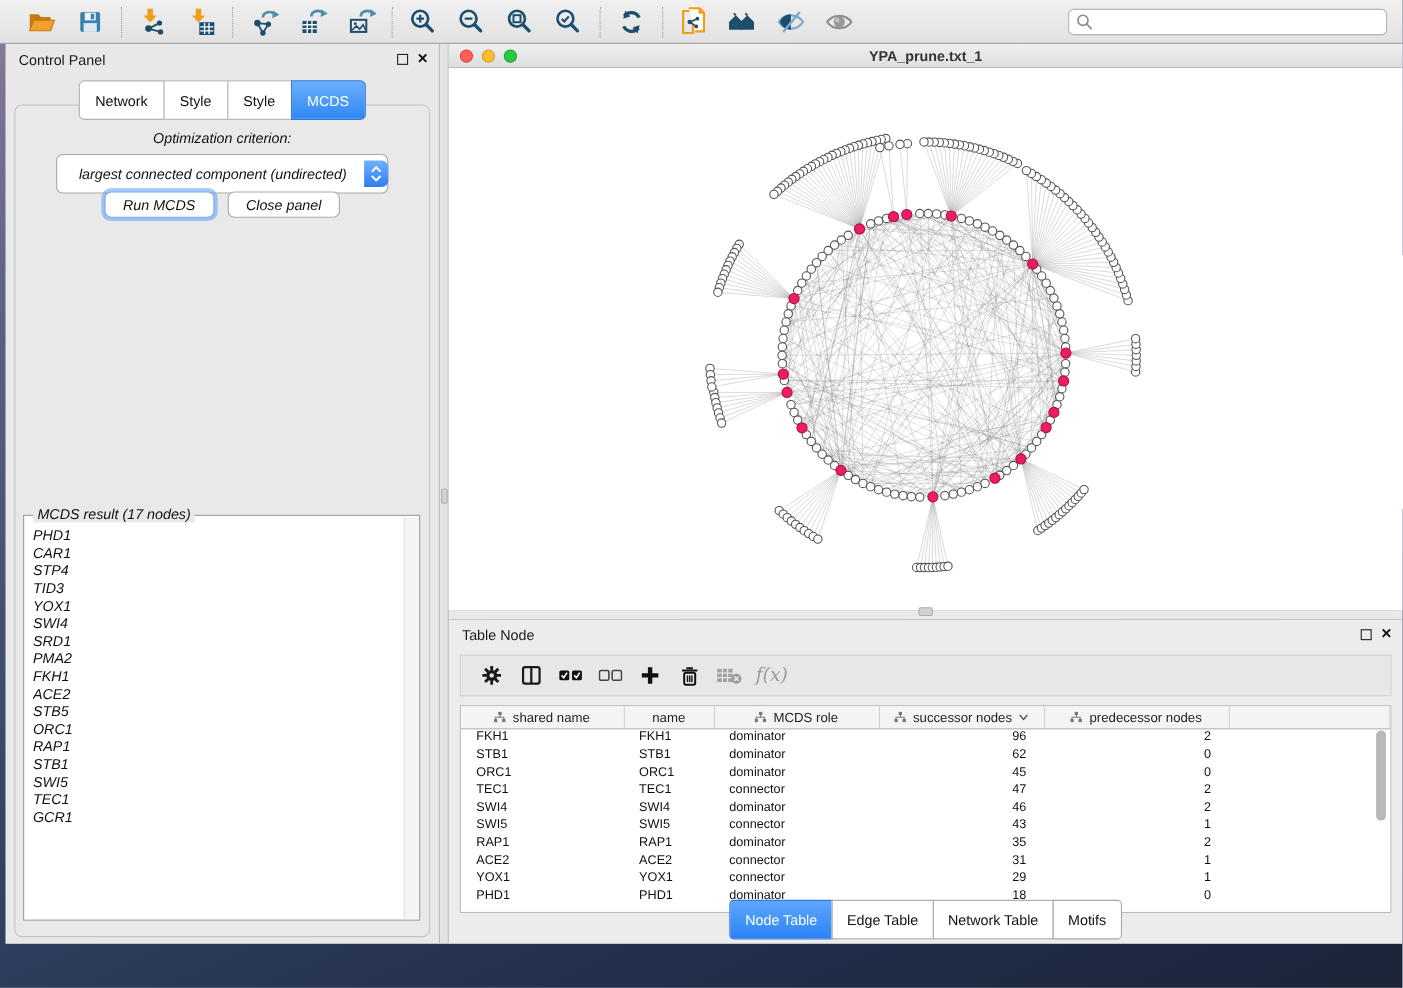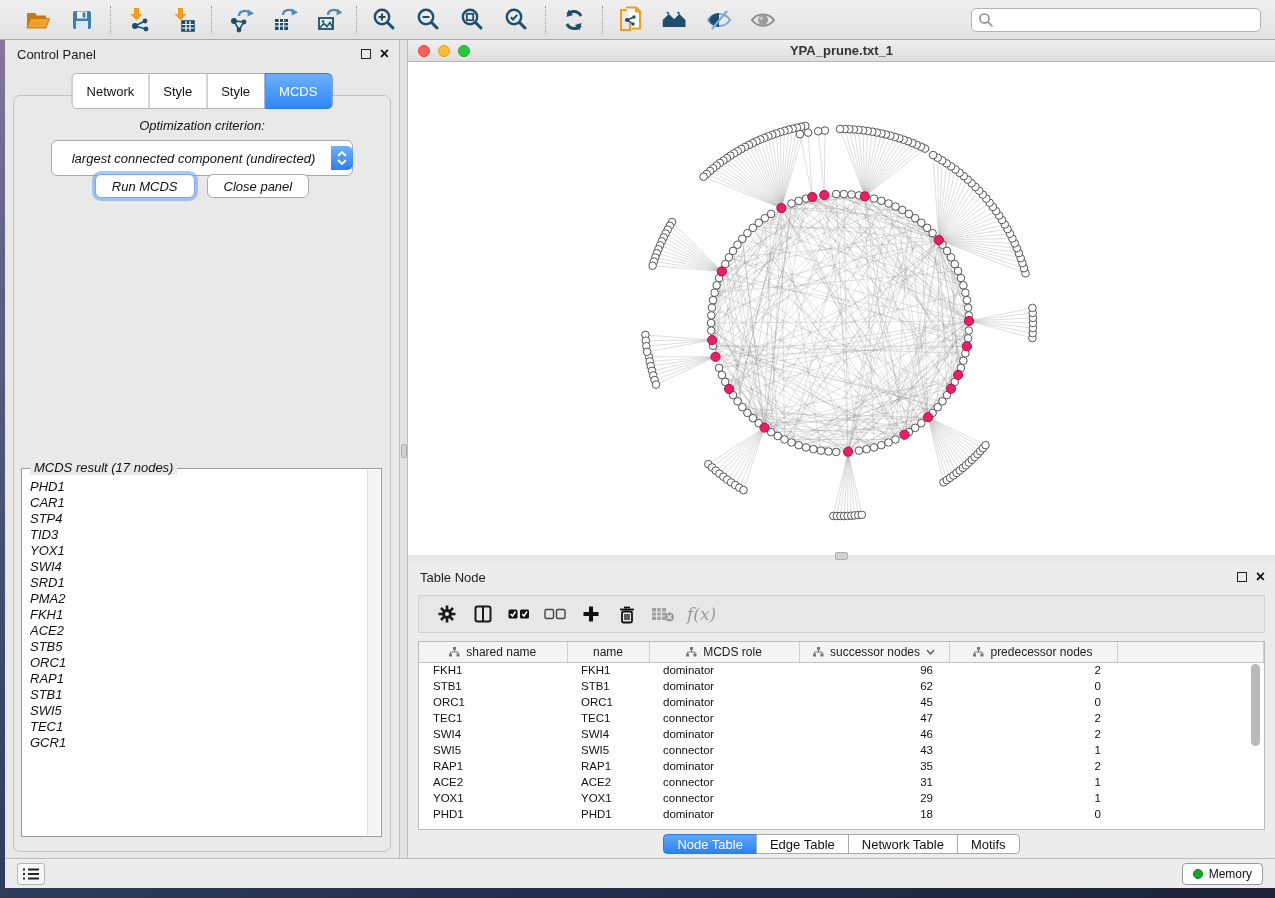--- a/index.html
+++ b/index.html
@@ -96,21 +96,21 @@
     border:1px solid #bbb; overflow:hidden; }
   table.node-table { border-collapse:collapse; width:100%; table-layout:fixed;padding-left:20px; }
   .node-table th { height:20px; background:#f4f4f4; border-right:1px solid #d0d0d0; border-bottom:1px solid #c4c4c4;
     font-weight:normal; font-size:12px; color:#222; }
   .th-inner { display:flex; align-items:center; justify-content:center; gap:6px; padding:0 4px; }
   .node-table td { height:16px; font-size:11.5px; color:#111; padding:0 14px; white-space:nowrap; }
   .node-table td.num { text-align:right; padding-right:16px; }
   .tp-scroll { position:absolute; top:22px; bottom:2px; right:2px; width:12px; background:#fff; }
   .tp-thumb { position:absolute; top:0; left:1px; width:9px; height:82px; background:#b9b9b9; border-radius:5px; }
   .tp-tabs { position:absolute; left:0; right:0; bottom:4px; display:flex; justify-content:center; }
-  .tp-tab { height:20px; padding:0 13px; background:#fff; border:1px solid #a9a9a9; margin-left:-1px;
+  .tp-tab { height:36px; padding:0 13px; background:#fff; border:1px solid #a9a9a9; margin-left:-1px;
     display:flex; align-items:center; font-size:13px; color:#111; }
   .tp-tab:first-child { border-radius:4px 0 0 4px; margin-left:0; }
   .tp-tab.last { border-radius:0 4px 4px 0; }
   .tp-tab.active { background:linear-gradient(#5ea7fb,#2a83f4); border-color:#2f7ae0; color:#fff; }
 
   
   .status-bar { position:absolute; left:5px; top:858px; width:1270px; height:30px; background:#ececec;
     border-top:1px solid #bdbdbd; display:flex; align-items:center; padding:0 12px; }
   .list-btn { width:28px; height:22px; background:#f7f7f7; border:1px solid #b5b5b5; border-radius:3px;
     display:flex; align-items:center; justify-content:center; }
@@ -1293,27 +1293,14 @@
     </div>
 
     <div class="tp-tabs">
       <div class="tp-tab active">Node Table</div>
       <div class="tp-tab">Edge Table</div>
       <div class="tp-tab">Network Table</div>
       <div class="tp-tab last">Motifs</div>
     </div>
   </div>
 
-  <div class="status-bar">
-    <div class="list-btn">
-      <svg width="18" height="14" viewBox="0 0 18 14">
-          <g stroke="#222" stroke-width="2">
-            <path d="M1 2.5 h2 M6 2.5 h11 M1 7 h2 M6 7 h11 M1 11.5 h2 M6 11.5 h11"></path>
-          </g>
-        </svg>
-    </div>
-    <div class="memory-btn">
-      <span class="mem-dot"></span>
-      <span>Memory</span>
-    </div>
-  </div>
 
 </div>
 
 </body></html>

